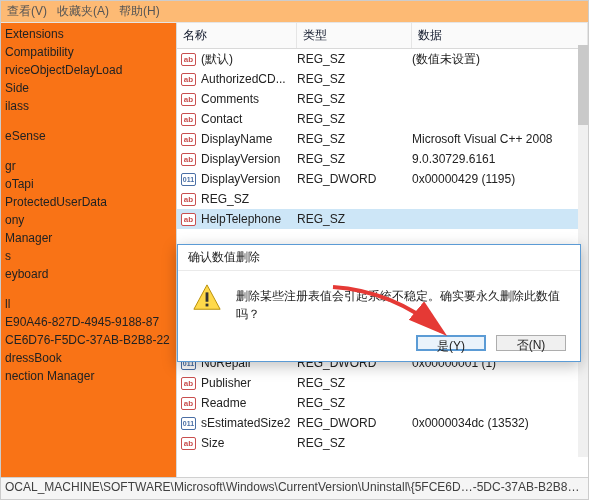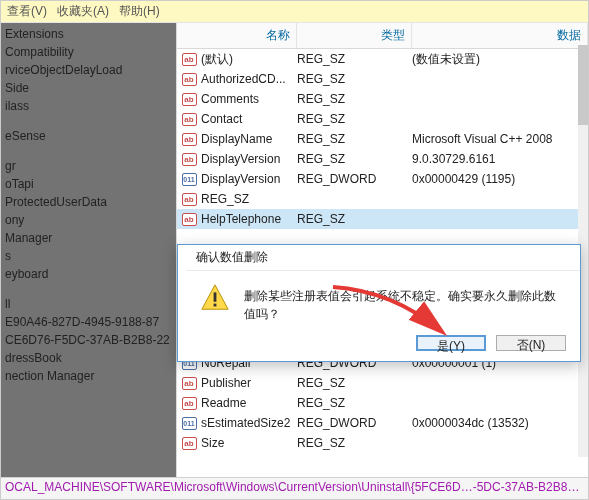--- a/index.html
+++ b/index.html
@@ -1,41 +1,41 @@
 <!DOCTYPE html>
 <html><head>
 <meta charset="utf-8">
 <style>
   * { box-sizing: border-box; }
   html, body { margin:0; padding:0; font-family:"Microsoft YaHei", "Segoe UI", sans-serif; font-size:12px; color:#333; background:#fff; }
   .root { width:589px; height:500px; position:relative; overflow:hidden; border:1px solid #ccc; }
-  .menubar { display:flex; gap:10px; padding:2px 6px; border-bottom:1px solid #e5e5e5; background:#fef9c3; color:#555; }
+  .menubar { display:flex; gap:10px; padding:2px 6px; border-bottom:1px solid #e5e5e5; background:#fdba74; color:#555; }
   .menubar span { cursor:default; }
   .main { display:flex; height:calc(100% - 42px); }
-  .tree { width:176px; border-right:1px solid #d9d9d9; overflow:hidden; padding:2px 0; background:#737373; }
+  .tree { width:176px; border-right:1px solid #d9d9d9; overflow:hidden; padding:2px 0; background:#f97316; }
   .tree .item { white-space:nowrap; overflow:hidden; text-overflow:clip; padding:1px 4px; font-size:12px; color:#222; line-height:16px; cursor:default; }
   .tree .spacer { height:12px; }
   .list { flex:1; display:flex; flex-direction:column; overflow:hidden; position:relative; }
-  .cols { display:flex; border-bottom:1px solid #d9d9d9; background:#fafafa; color:#0369a1; font-size:12px;text-align:right; }
+  .cols { display:flex; border-bottom:1px solid #d9d9d9; background:#fafafa; color:#0f172a; font-size:12px; }
   .cols div { padding:4px 6px; border-right:1px solid #e5e5e5; }
   .c1 { width:120px; }
   .c2 { width:115px; }
   .c3 { flex:1; }
   .rows { flex:1; overflow:hidden; }
   .row { display:flex; align-items:center; height:20px; padding:0 4px; font-size:12px; color:#222; }
   .row.sel { background:#cde6f7; }
-  .row .ic { width:16px; height:16px; margin-right:4px; display:flex; align-items:center; justify-content:center; font-size:10px; }
+  .row .ic { width:16px; height:16px; margin-right:4px; display:flex; align-items:center; font-size:10px; }
   .row .nm { width:96px; white-space:nowrap; overflow:hidden; text-overflow:ellipsis; }
   .row .tp { width:115px; white-space:nowrap; }
   .row .dt { flex:1; white-space:nowrap; overflow:hidden; }
   .icon-ab { background:#fff; border:1px solid #c94f4f; color:#c94f4f; border-radius:2px; width:15px; height:13px; font-size:8px; line-height:11px; font-weight:bold; text-align:center; }
   .icon-dw { background:#fff; border:1px solid #4a6fa5; color:#4a6fa5; border-radius:2px; width:15px; height:13px; font-size:7px; line-height:11px; font-weight:bold; text-align:center; }
-  .statusbar { position:absolute; left:0; right:0; bottom:0; height:22px; border-top:1px solid #d0d0d0; background:#f5f5f5; padding:2px 4px; font-size:12px; color:#a21caf; white-space:nowrap; overflow:hidden;margin-top:12px; }
+  .statusbar { position:absolute; left:0; right:0; bottom:0; height:22px; border-top:1px solid #d0d0d0; background:#f5f5f5; padding:2px 4px; font-size:12px; color:#404040; white-space:nowrap; overflow:hidden;margin-top:12px; }
   
-  .dlg { position:absolute; left:176px; top:243px; width:404px; height:118px; background:#fff; border:1px solid #5b9bd5; box-shadow:0 4px 14px rgba(0,0,0,0.25); font-size:12px;padding-left:8px; }
+  .dlg { position:absolute; left:176px; top:243px; width:404px; height:118px; background:#fff; border:1px solid #5b9bd5; box-shadow:0 4px 14px rgba(0,0,0,0.25); font-size:12px; }
   .dlg .ttl { height:26px; background:#fff; color:#222; padding:4px 10px; border-bottom:1px solid #eaeaea; }
   .dlg .body { display:flex; padding:12px 14px 6px 14px; gap:14px; align-items:flex-start; }
   .dlg .warn { width:30px; height:30px; flex:none; }
   .dlg .msg { flex:1; line-height:18px; color:#222; padding-top:4px; }
   .dlg .btns { display:flex; gap:10px; justify-content:flex-end; padding:6px 14px 10px 0; }
   .dlg button { min-width:70px; height:16px; background:#f0f0f0; border:1px solid #adadad; font-family:inherit; font-size:12px; color:#222; cursor:pointer; }
   .dlg button.default { border:2px solid #5b9bd5; background:#eaf3fb; }
   
   .arrow { position:absolute; left:322px; top:280px; width:140px; height:60px; pointer-events:none; }
   

